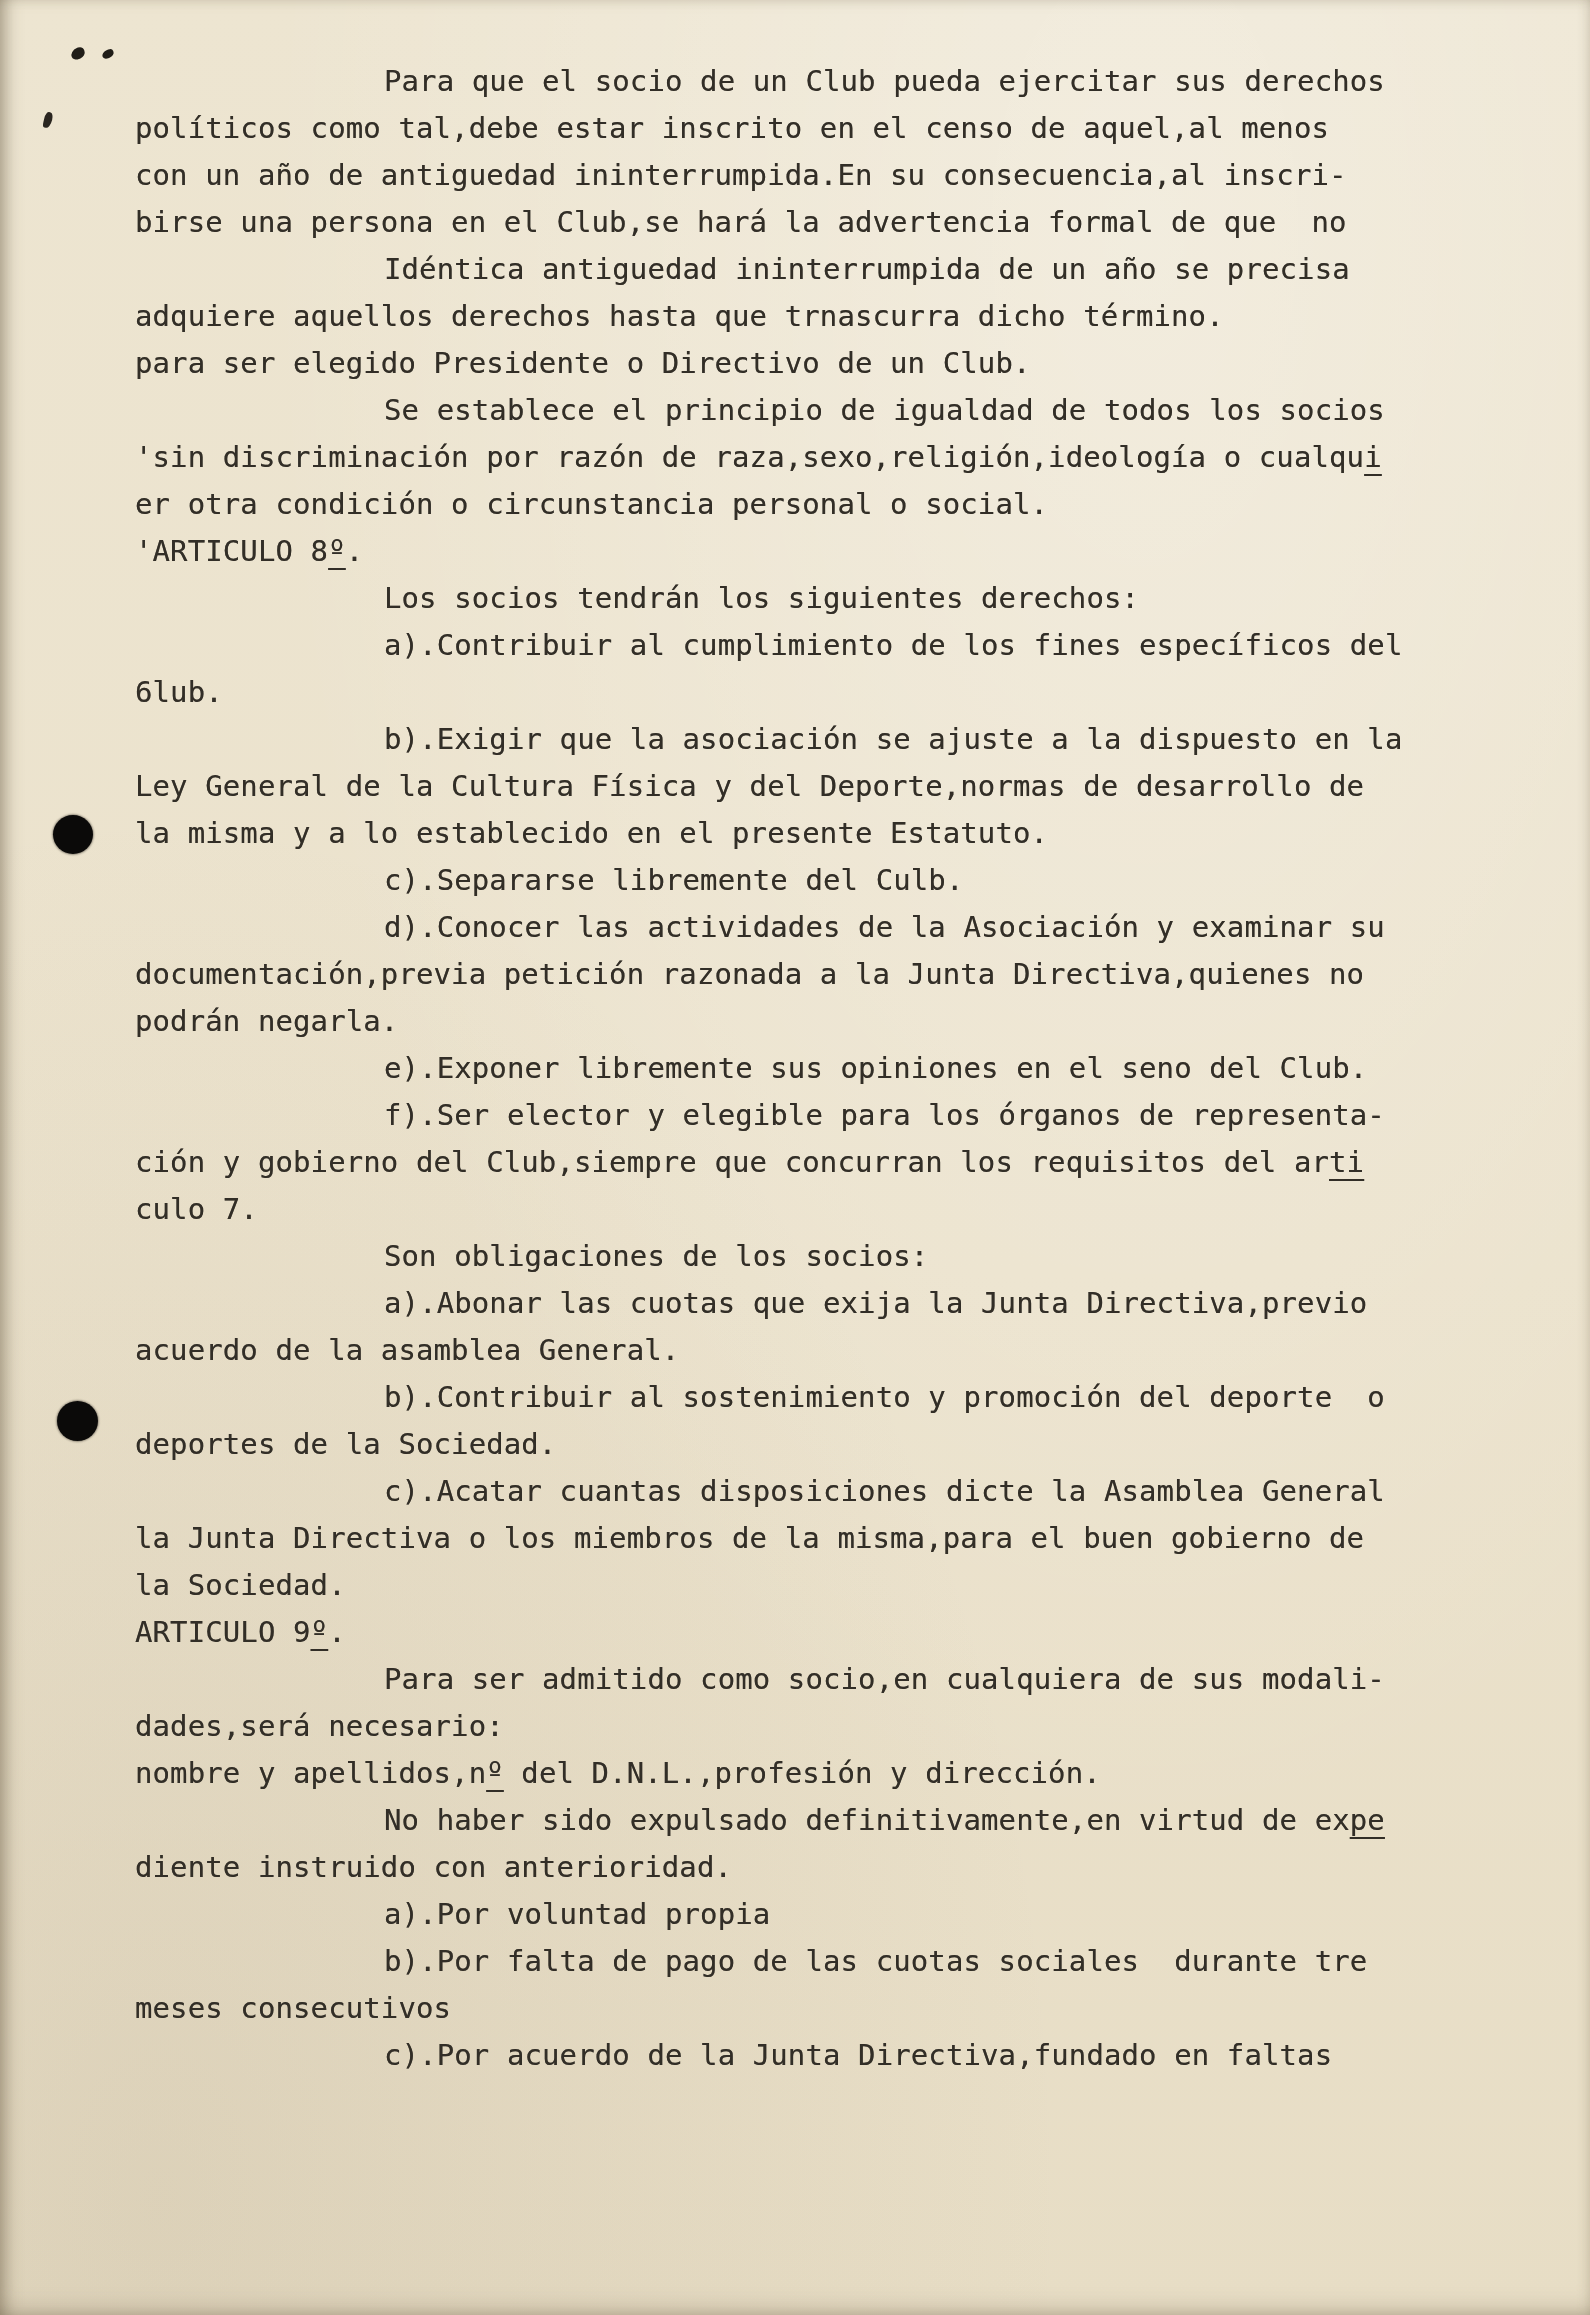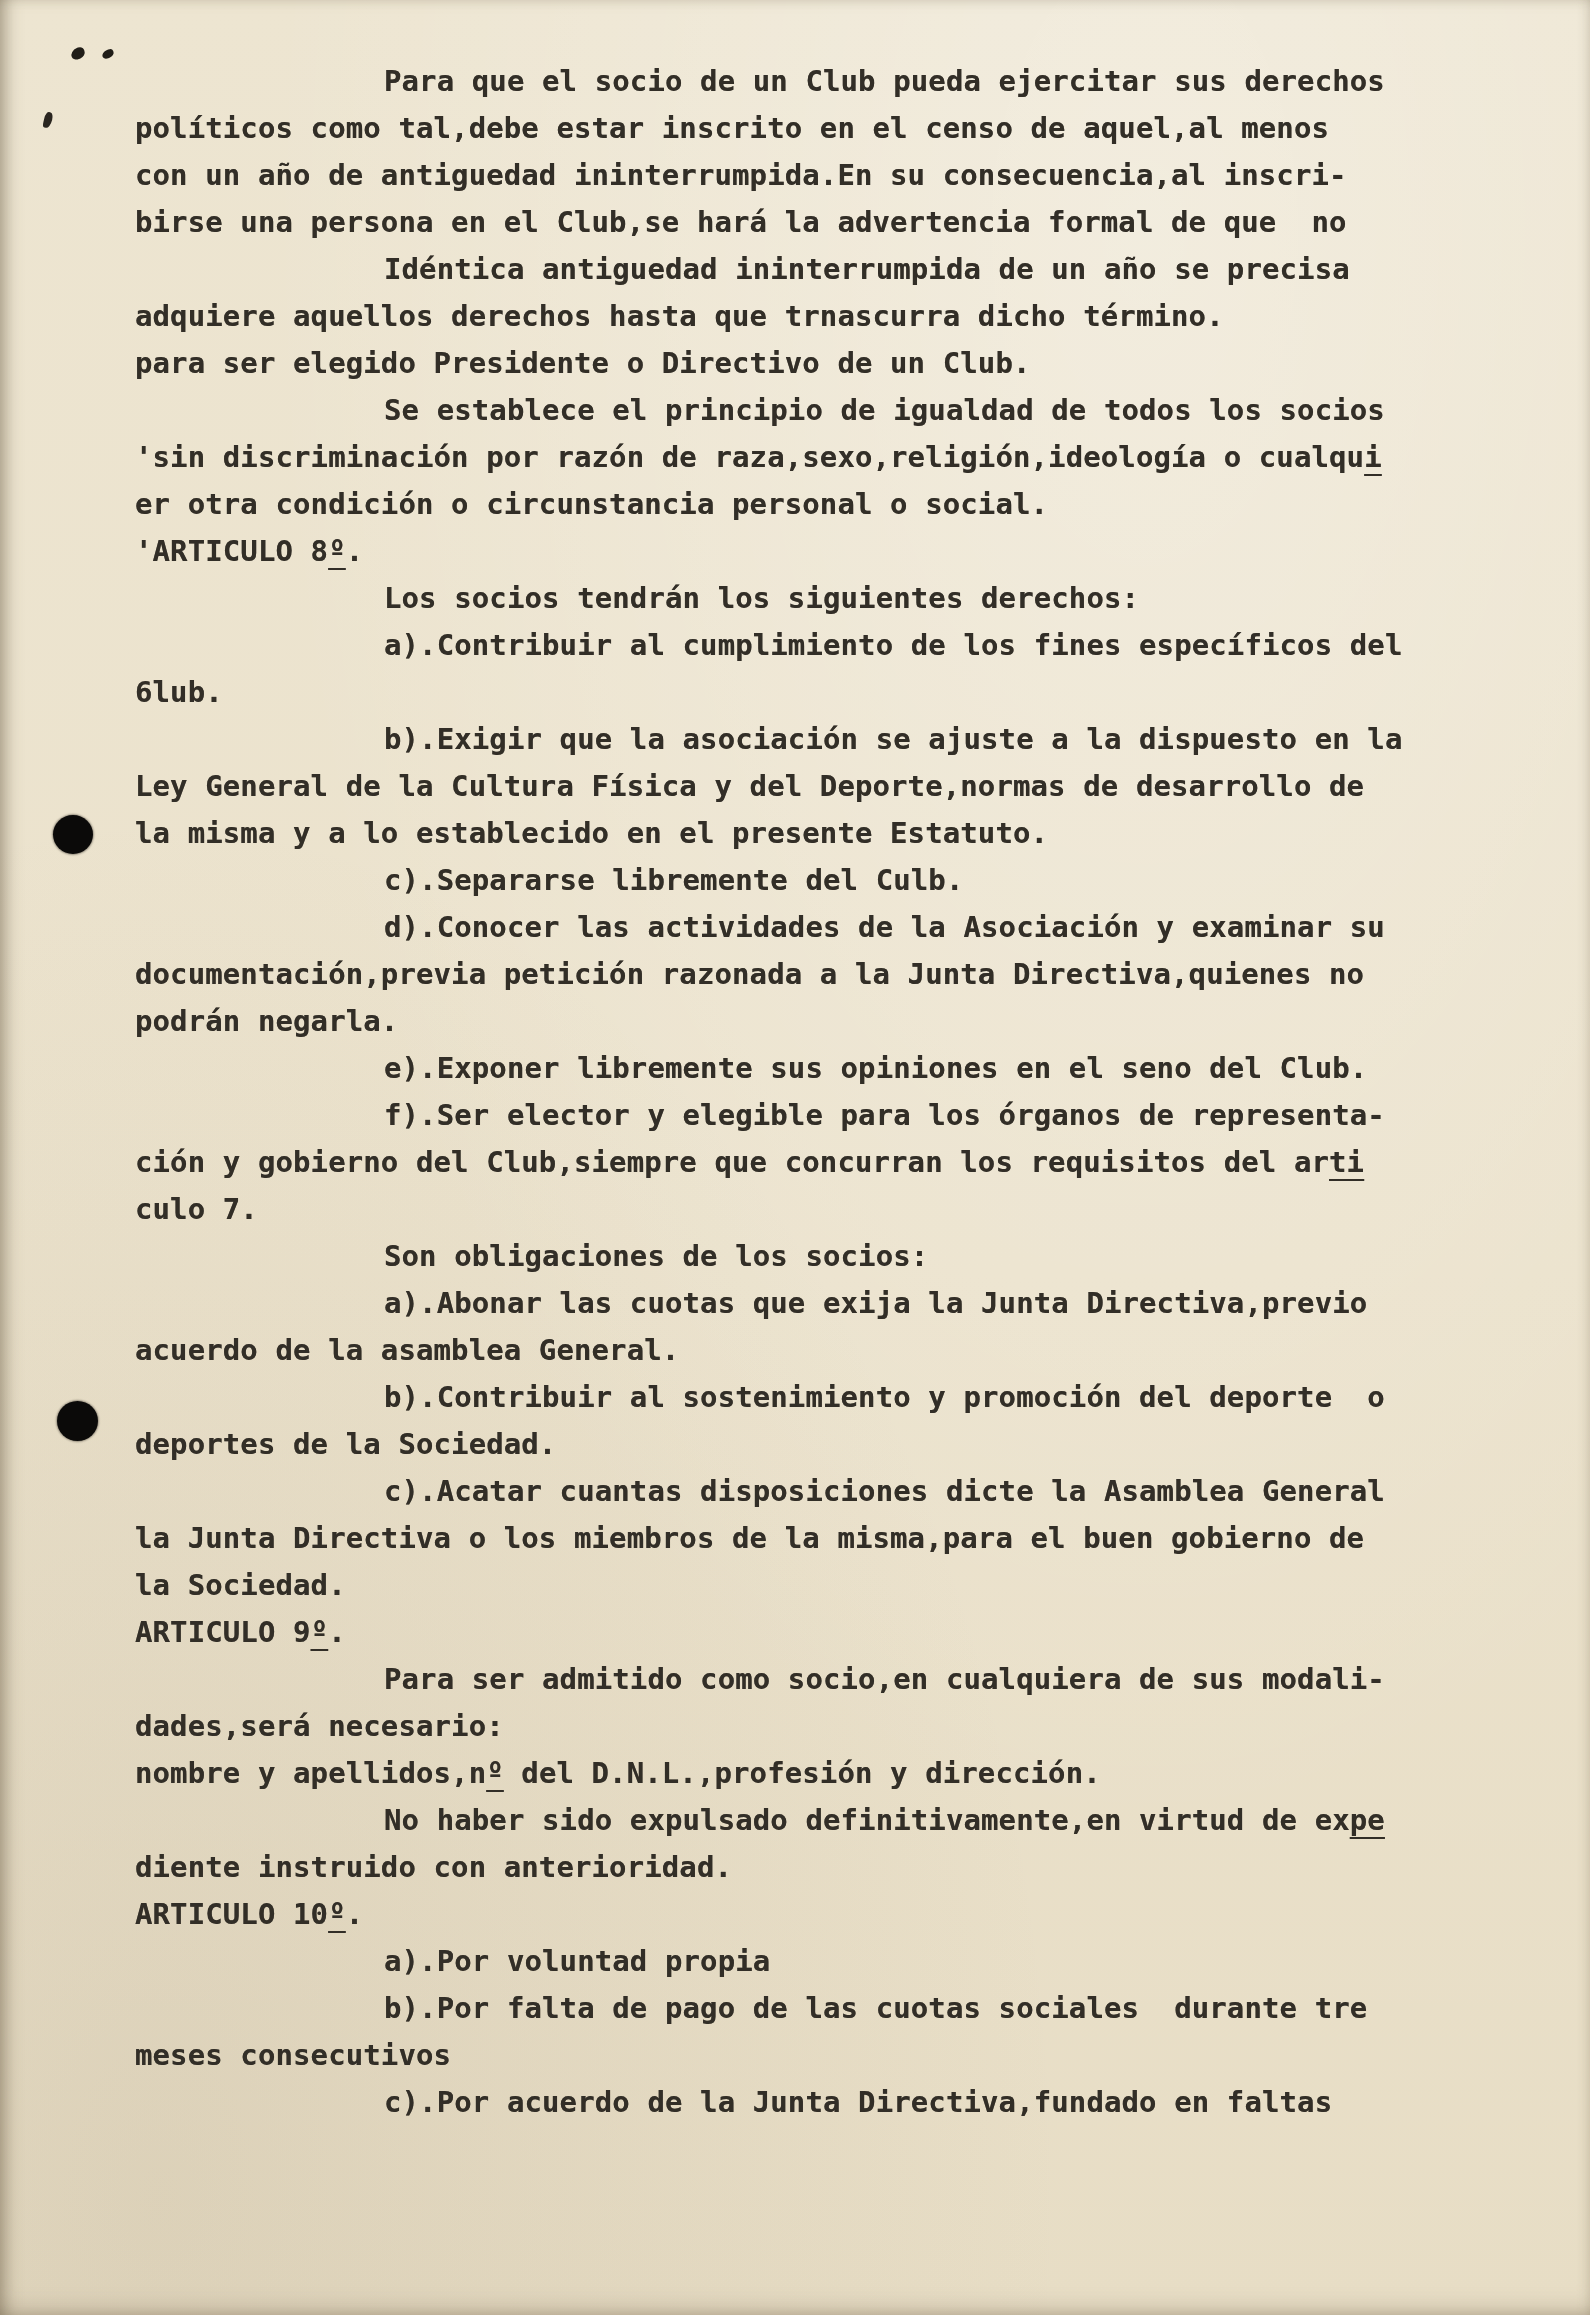--- a/index.html
+++ b/index.html
@@ -15,21 +15,21 @@
     box-shadow:
       inset 15px 0 18.6px -11.2px rgba(90,78,55,.50),
       inset -6.5px 0 13px -8.4px rgba(120,108,85,.35),
       inset 0 -17px 24px -15px rgba(115,100,75,.45),
       inset 0 9.3px 15px -11.2px rgba(140,126,100,.25);
     font-family:"DejaVu Sans Mono","Liberation Mono",monospace;
   }
   .textblock{
     position:absolute;left:135px;top:58px;width:1398px;
     color:#322e27;
-    font-size:29px;line-height:47px;font-weight:bold;letter-spacing:0.1px;
+    font-size:29px;line-height:47px;font-weight:normal;letter-spacing:0.1px;
     text-shadow:0 0 0.6px rgba(40,35,28,.55);
   }
   .line{height:47px;white-space:pre;}
   .line.ind{padding-left:249px;}
   .u{text-decoration:underline;text-decoration-thickness:2.3px;text-underline-offset:6.5px;}
   .mark{position:absolute;display:block;}
   .mark.hole{background:#0b0a09;border-radius:50%;box-shadow:0 0 1.9px 0.9px rgba(20,15,10,.4);}
   .mark.speck{background:#201d18;border-radius:62% 38% 55% 45%;transform:rotate(-22deg);}
   .mark.tick{background:#2a2620;border-radius:50% 50% 65% 35%;transform:rotate(14deg);}
 </style>
@@ -77,20 +77,19 @@
       <div class="line"><span>deportes de la Sociedad.</span></div>
       <div class="line ind"><span>c).Acatar cuantas disposiciones dicte la Asamblea General</span></div>
       <div class="line"><span>la Junta Directiva o los miembros de la misma,para el buen gobierno de</span></div>
       <div class="line"><span>la Sociedad.</span></div>
       <div class="line"><span>ARTICULO 9</span><span class="u">º</span><span>.</span></div>
       <div class="line ind"><span>Para ser admitido como socio,en cualquiera de sus modali-</span></div>
       <div class="line"><span>dades,será necesario:</span></div>
       <div class="line"><span>nombre y apellidos,n</span><span class="u">º</span><span> del D.N.L.,profesión y dirección.</span></div>
       <div class="line ind"><span>No haber sido expulsado definitivamente,en virtud de ex</span><span class="u">pe</span></div>
       <div class="line"><span>diente instruido con anterioridad.</span></div>
-      <div class="line"><span>ARTICULO 10</span><span class="u">º</span><span>.</span></div>
       <div class="line ind"><span>a).Por voluntad propia</span></div>
       <div class="line ind"><span>b).Por falta de pago de las cuotas sociales  durante tre</span></div>
       <div class="line"><span>meses consecutivos</span></div>
       <div class="line ind"><span>c).Por acuerdo de la Junta Directiva,fundado en faltas</span></div>
     </div>
 </div>
 
 
 </body></html>

